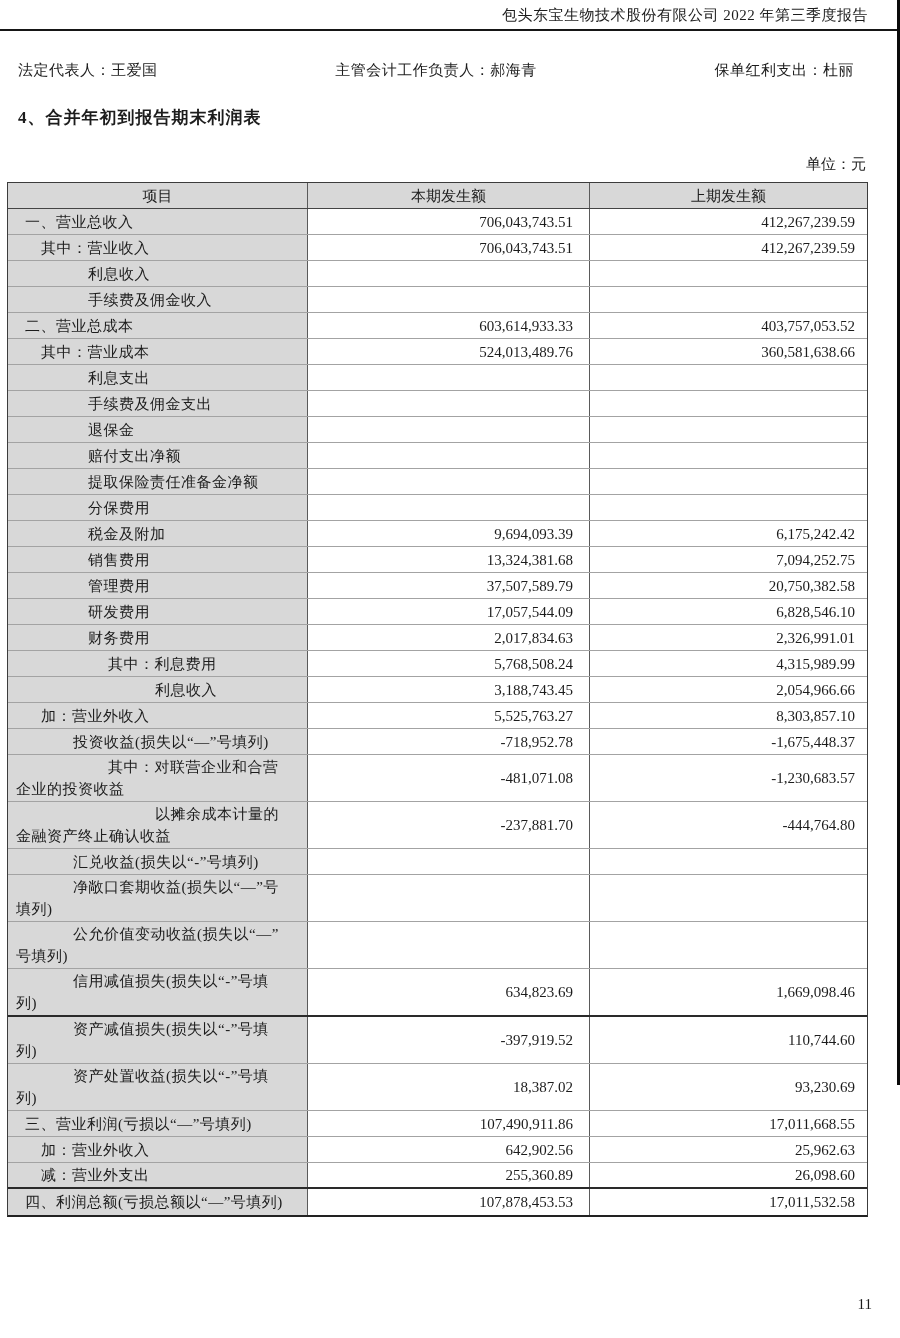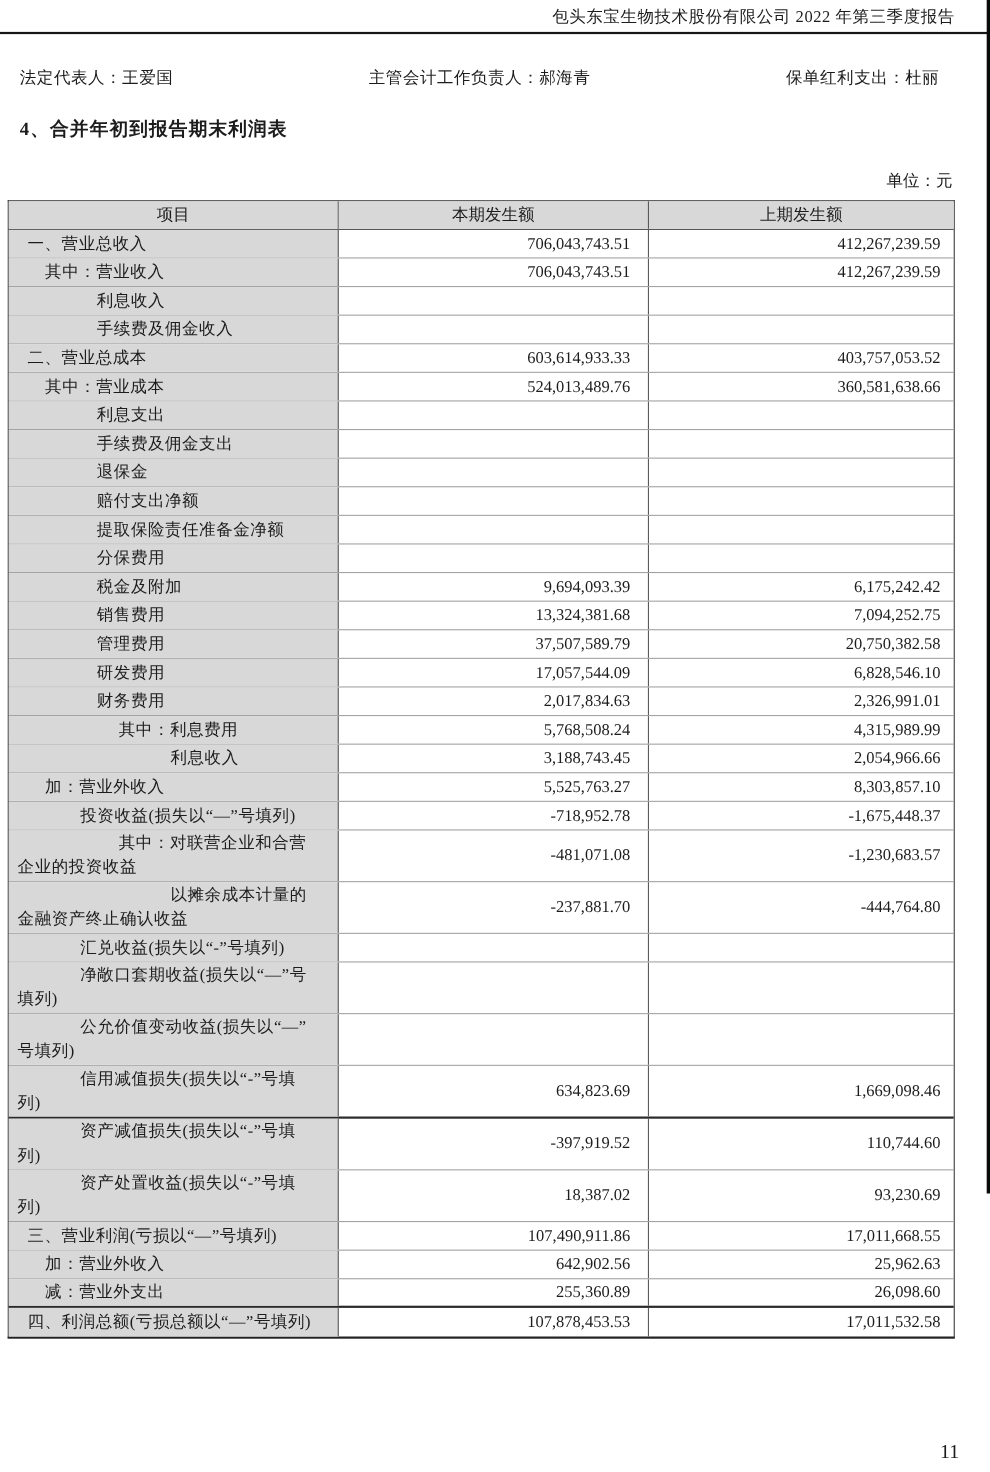--- a/index.html
+++ b/index.html
@@ -94,22 +94,22 @@
   
   .ind-0 .c-label { text-indent: 9px; }
   .ind-1 .c-label { text-indent: 25px; }
   .ind-2 .c-label { text-indent: 72px; }
   .ind-3 .c-label { text-indent: 57px; }
   .ind-4 .c-label { text-indent: 92px; }
   .ind-5 .c-label { text-indent: 139px; }
   .page-number {
     position: absolute;
     right: 28px;
-    bottom: 8px;
-    font-size: 18px;
+    bottom: 25px;
+    font-size: 15px;
   }
   .scan-artifact {
     position: absolute;
     top: 0;
     right: 0;
     width: 3px;
     height: 1085px;
     background: #0a0a0a;
   }
 </style>

